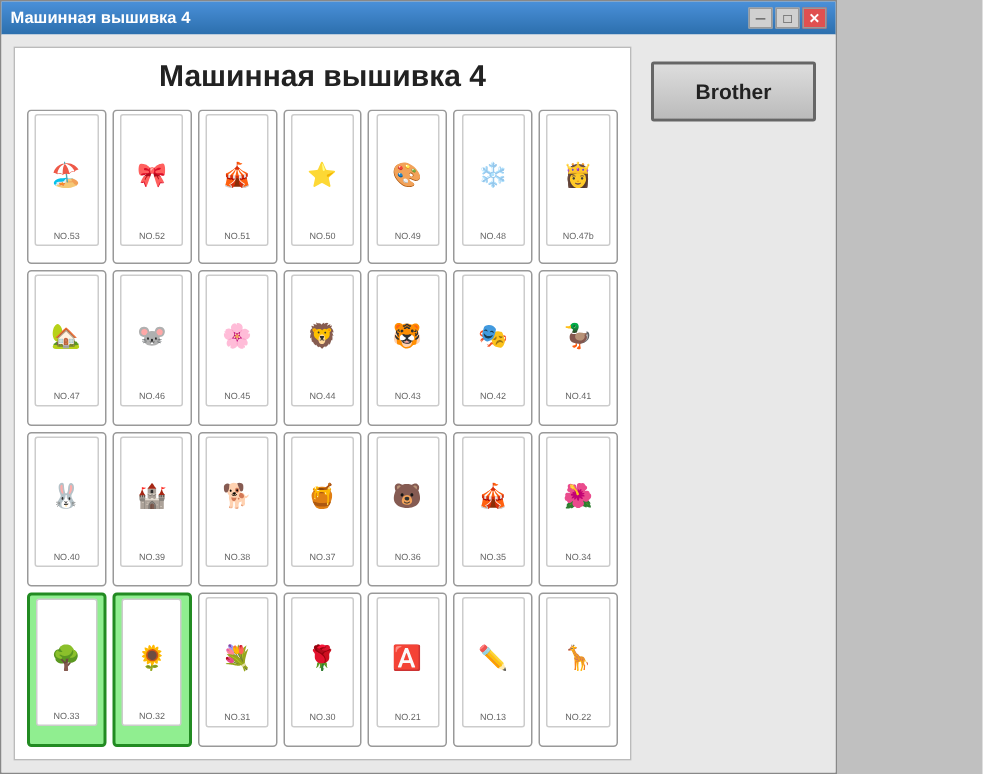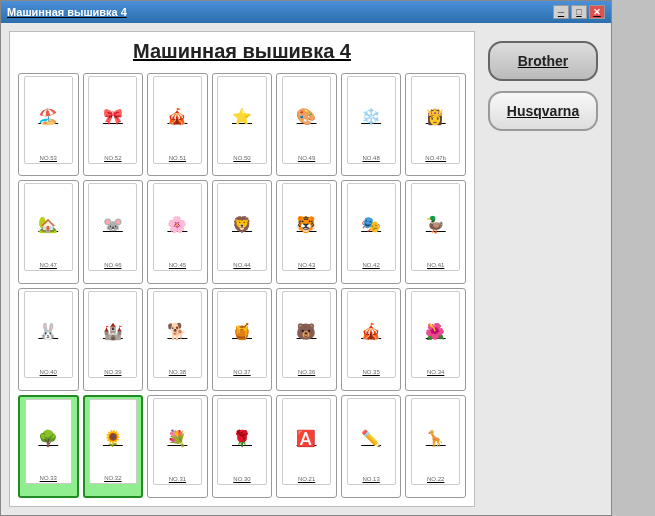--- a/index.html
+++ b/index.html
@@ -6,27 +6,26 @@
 
     body {
       width: 655px;
       height: 516px;
       background: #c0c0c0;
       font-family: 'Segoe UI', Tahoma, Geneva, Verdana, sans-serif;
       overflow: hidden;
     }
 
     .window {
-      width: 612px;
+      width: 558px;
       height: 516px;
       background: #f0f0f0;
       border: 1px solid #888;
       display: flex;
       flex-direction: column;
-      text-decoration: underline;
     }
 
     .title-bar {
       background: linear-gradient(to bottom, #4a90d9, #2c6fad);
       height: 22px;
       display: flex;
       align-items: center;
       justify-content: space-between;
       padding: 0 6px;
       flex-shrink: 0;
@@ -138,21 +137,21 @@
 
     .action-btn {
       width: 110px;
       padding: 10px 6px;
       font-size: 14px;
       font-weight: bold;
       border: 2px solid #999;
       background: linear-gradient(to bottom, #f8f8f8, #ddd);
       cursor: pointer;
       text-align: center;
-      border-radius: 14px;
+      border-radius: 2px;
       color: #222;
     }
 
     .action-btn.exit {
       color: #cc0000;
       font-weight: bold;
       margin-top: auto;
     }
 
     .action-btn.active {
@@ -372,16 +371,15 @@
     <div class="card-inner">
       <div class="card-pic">🦒</div>
       <div class="card-num">NO.22</div>
     </div>
   </div>
         </div>
     </div>
 
     <div class="right-panel">
       <button class="action-btn active">Brother</button>
-      <button class="action-btn">Husqvarna</button>
     </div>
   </div>
 </div>
 
 </body></html>

